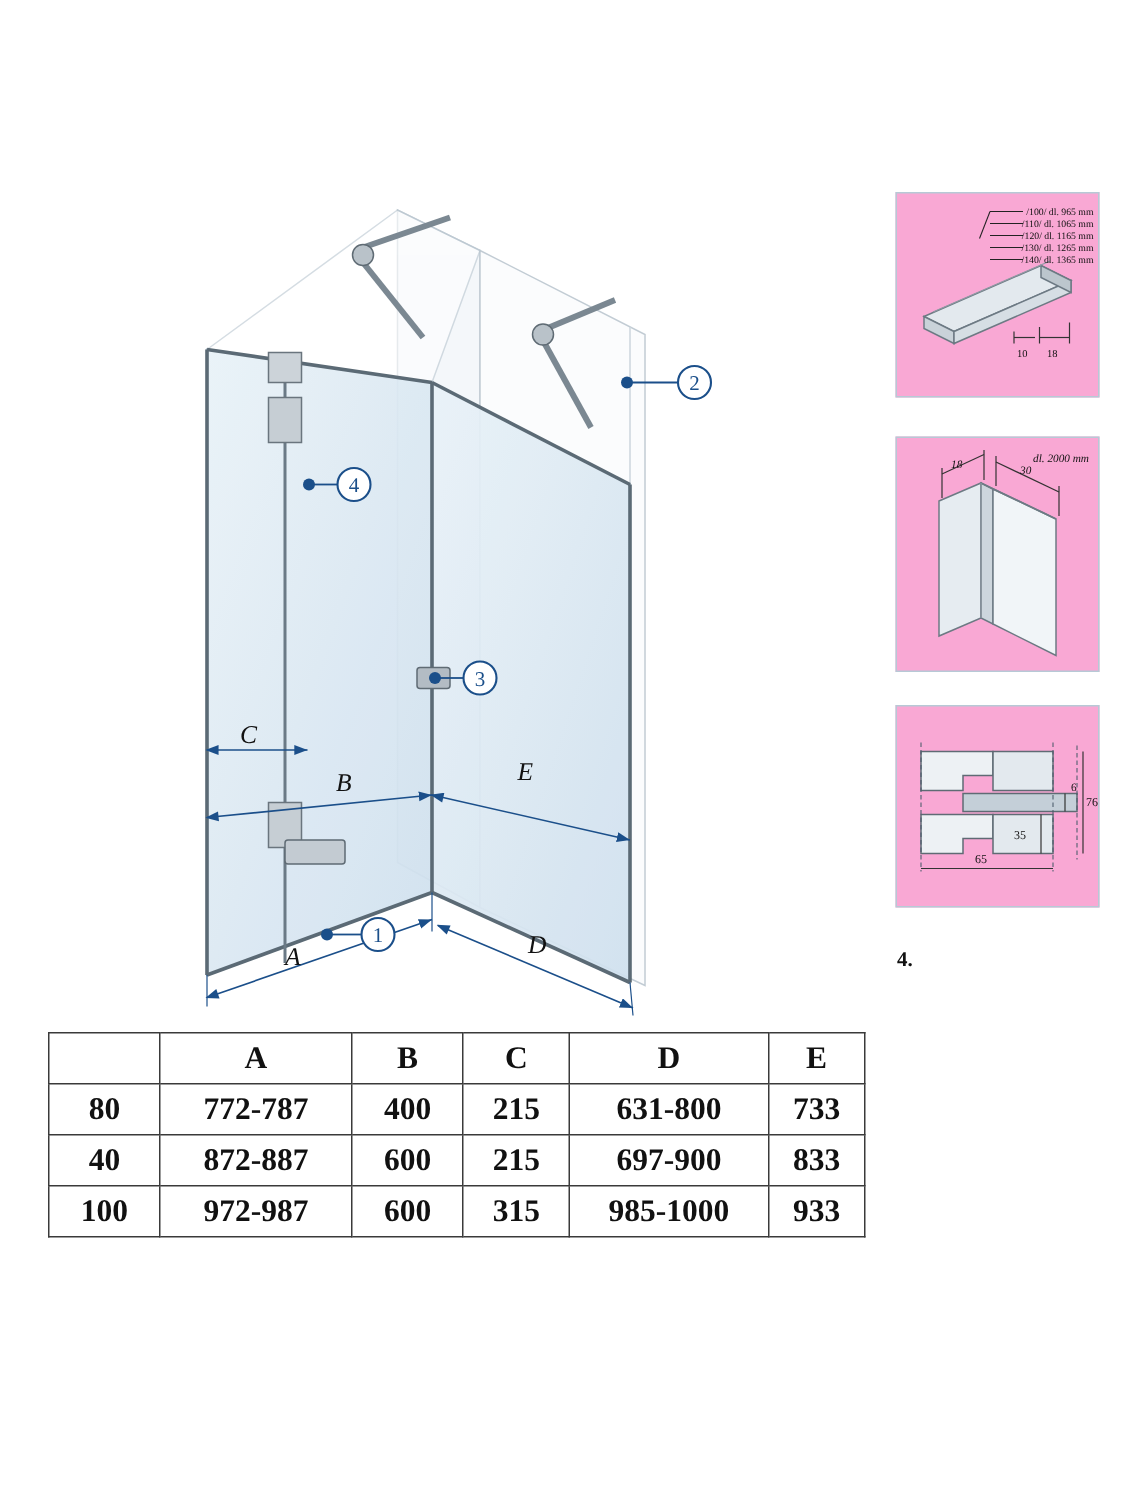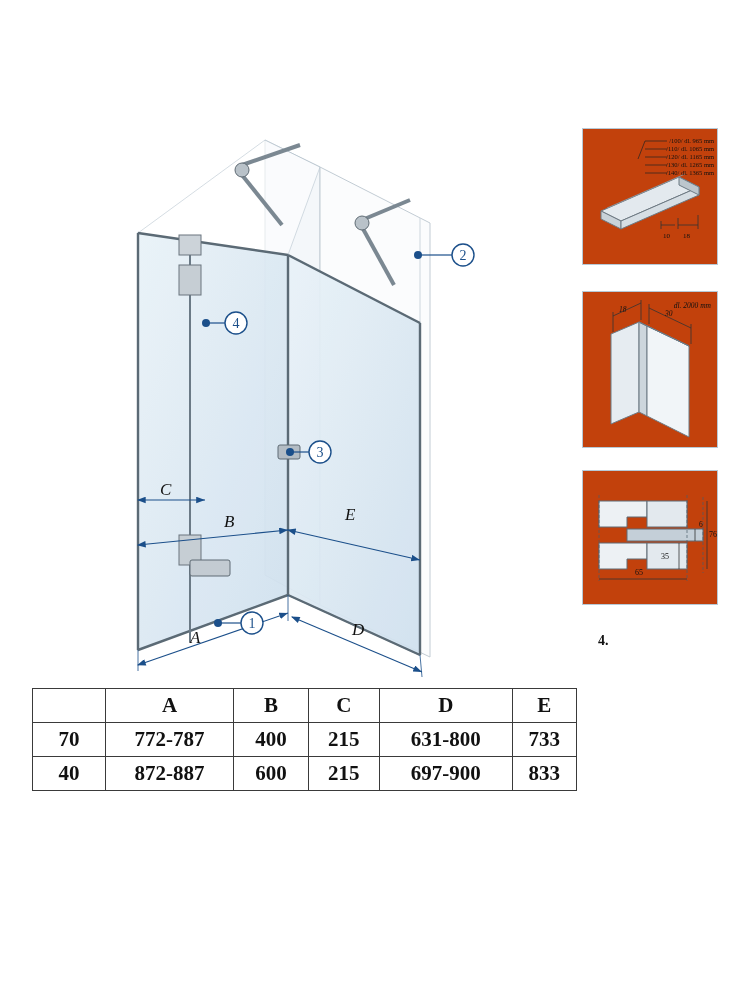--- a/index.html
+++ b/index.html
@@ -52,23 +52,23 @@
   #dimension-table .c-a     { width: 135px; }
   #dimension-table .c-b     { width: 72px; }
   #dimension-table .c-c     { width: 68px; }
   #dimension-table .c-d     { width: 140px; }
   #dimension-table .c-e     { width: 60px; }
   #dimension-table tr.header td:first-child { border-left-color:#3a3a3a; }
 
   
   .detail-panel {
     position: absolute;
-    left: 582px;
+    left: 597px;
     width: 134px;
-    background: #c2410c;
+    background: #f9a8d4;
     border: 1px solid #b7c9d6;
     text-align: center;
   }
   .detail-panel.p1 { top: 128px;  height: 135px; }
   .detail-panel.p2 { top: 291px;  height: 155px; }
   .detail-panel.p3 { top: 470px;  height: 133px; }
   .detail-panel.p4 { top: 630px;  height: 132px; }
 
   .detail-num {
     position: absolute;
@@ -225,35 +225,43 @@
     <tbody>
       <tr class="header">
         <td class="c-key"></td>
         <td class="c-a">A</td>
         <td class="c-b">B</td>
         <td class="c-c">C</td>
         <td class="c-d">D</td>
         <td class="c-e">E</td>
       </tr>
       <tr>
-        <td>70</td>
+        <td>80</td>
         <td>772-787</td>
         <td>400</td>
         <td>215</td>
         <td>631-800</td>
         <td>733</td>
       </tr>
       <tr>
         <td>40</td>
         <td>872-887</td>
         <td>600</td>
         <td>215</td>
         <td>697-900</td>
         <td>833</td>
       </tr>
+      <tr>
+        <td>100</td>
+        <td>972-987</td>
+        <td>600</td>
+        <td>315</td>
+        <td>985-1000</td>
+        <td>933</td>
+      </tr>
     </tbody>
   </table>
 
   <div class="detail-num n1">1.</div>
   <div class="detail-panel p1">
     <svg class="detail-svg" width="134" height="135" viewBox="0 0 134 135" xmlns="http://www.w3.org/2000/svg">
 
       <g>
         <polygon points="18,82 96,48 116,58 38,92" fill="#e3e9ee" stroke="#6d7a84" stroke-width="1"></polygon>
         <polygon points="18,82 38,92 38,100 18,90" fill="#c9d2d9" stroke="#6d7a84" stroke-width="1"></polygon>

